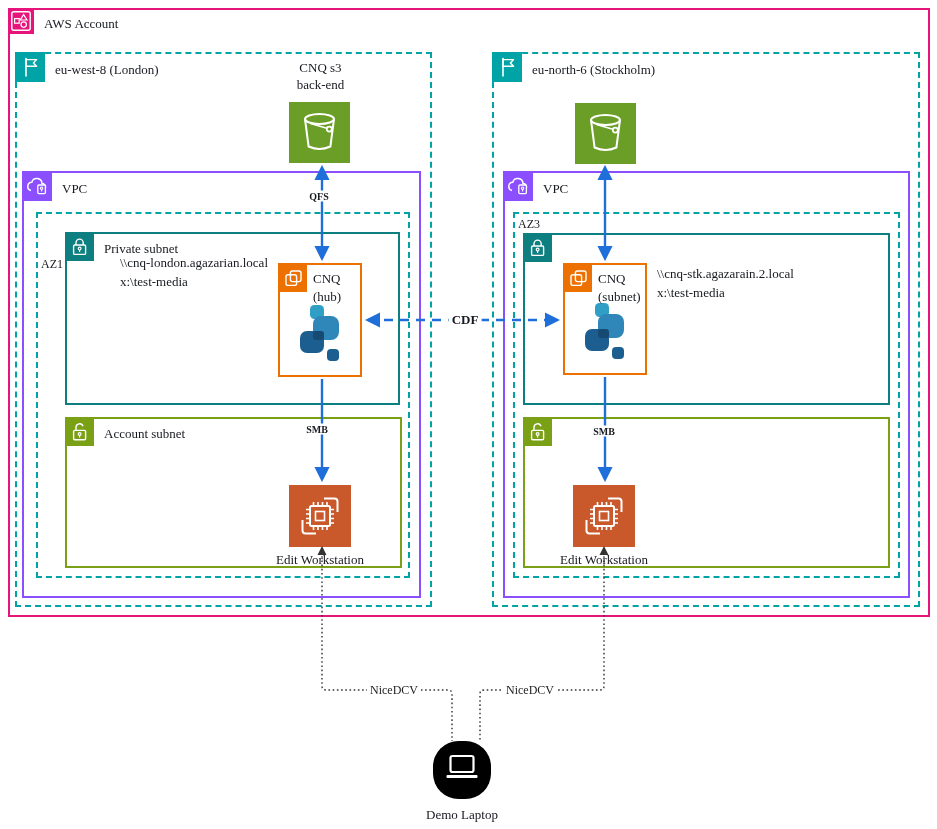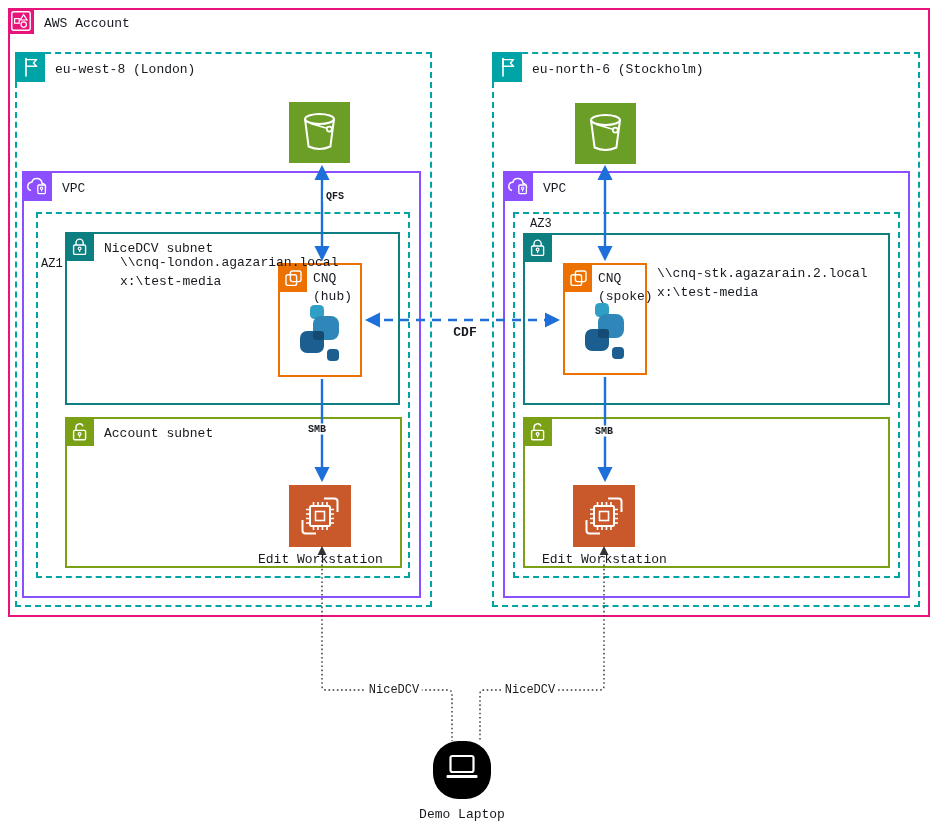--- a/index.html
+++ b/index.html
@@ -1,17 +1,17 @@
 <!DOCTYPE html>
 <html><head>
 <meta charset="utf-8">
 <style>
   html,body{margin:0;padding:0;background:#fff;}
   .canvas{position:relative;width:937px;height:829px;background:#ffffff;
-          font-family:Liberation Mono, monospace;color:#16191f;overflow:hidden;}
+          font-family:Liberation Serif, serif;color:#16191f;overflow:hidden;}
   .box{position:absolute;box-sizing:border-box;background:transparent;}
   .acct{border:2px solid #E7157B;}
   .region{border:2px dashed #00A4A6;}
   .vpc{border:2px solid #8C4FFF;}
   .az{border:2px dashed #00A4A6;}
   .privsub{border:2px solid #0D7F81;}
   .pubsub{border:2px solid #7AA116;}
   .node{position:absolute;box-sizing:border-box;background:#fff;border:2px solid #ED7100;z-index:4;}
   .icon{position:absolute;display:flex;align-items:center;justify-content:center;z-index:4;}
   .lbl{position:absolute;font-size:13px;line-height:17px;white-space:nowrap;z-index:6;}
@@ -221,49 +221,53 @@
     <path d="M322 552 V686 Q322 690 326 690 H448 Q452 690 452 694 V741" fill="none" stroke="#333" stroke-width="1.4" stroke-dasharray="1.6 2.6"></path>
     <path d="M604 552 V686 Q604 690 600 690 H484 Q480 690 480 694 V741" fill="none" stroke="#333" stroke-width="1.4" stroke-dasharray="1.6 2.6"></path>
     <polygon points="317.5,555 326.5,555 322,546" fill="#333"></polygon>
     <polygon points="599.5,555 608.5,555 604,546" fill="#333"></polygon>
   </svg>
 
   <div class="lbl" style="left:44px;top:15px;">AWS Account</div>
   <div class="lbl" style="left:55px;top:61px;">eu-west-8 (London)</div>
   <div class="lbl" style="left:532px;top:61px;">eu-north-6 (Stockholm)</div>
 
+  <div class="lbl center" style="left:258px;top:59px;width:125px;">
+    <div>CNQ s3</div>
+    <div>back-end</div>
+  </div>
 
   <div class="lbl" style="left:62px;top:180px;">VPC</div>
   <div class="lbl" style="left:543px;top:180px;">VPC</div>
 
   <div class="lbl lbl-sm" style="left:41px;top:216px;margin-top:40px;">AZ1</div>
-  <div class="lbl lbl-sm" style="left:530px;top:216px;">AZ3</div>
-
-  <div class="lbl" style="left:104px;top:240px;">NiceDCV subnet</div>
+  <div class="lbl lbl-sm" style="left:518px;top:216px;">AZ3</div>
+
+  <div class="lbl" style="left:104px;top:240px;">Private subnet</div>
   <div class="lbl" style="left:104px;top:425px;">Account subnet</div>
 
   <div class="lbl" style="left:120px;top:254px;">
     <div>\\cnq-london.agazarian.local</div>
     <div style="margin-top:2px;">x:\test-media</div>
   </div>
   <div class="lbl" style="left:657px;top:265px;">
     <div>\\cnq-stk.agazarain.2.local</div>
     <div style="margin-top:2px;">x:\test-media</div>
   </div>
 
   <div class="lbl" style="left:313px;top:270px;z-index:6;">CNQ</div>
   <div class="lbl" style="left:313px;top:288px;z-index:6;">(hub)</div>
   <div class="lbl" style="left:598px;top:270px;z-index:6;">CNQ</div>
-  <div class="lbl" style="left:598px;top:288px;z-index:6;">(spoke)</div>
+  <div class="lbl" style="left:598px;top:288px;z-index:6;">(subnet)</div>
 
   <div class="lbl center" style="left:258px;top:551px;width:124px;">Edit Workstation</div>
   <div class="lbl center" style="left:542px;top:551px;width:124px;">Edit Workstation</div>
 
-  <div class="proto" style="left:335px;top:196px;">QFS</div>
+  <div class="proto" style="left:319px;top:196px;">QFS</div>
   <div class="proto" style="left:317px;top:429px;">SMB</div>
   <div class="proto" style="left:604px;top:431px;">SMB</div>
-  <div class="proto proto-big" style="left:465px;top:320px;margin-top:12px;">CDF</div>
+  <div class="proto proto-big" style="left:465px;top:320px;">CDF</div>
   <div class="proto proto-reg" style="left:394px;top:690px;">NiceDCV</div>
   <div class="proto proto-reg" style="left:530px;top:690px;">NiceDCV</div>
 
   <div class="lbl center" style="left:407px;top:806px;width:110px;">Demo Laptop</div>
 
 </div>
 
 </body></html>

